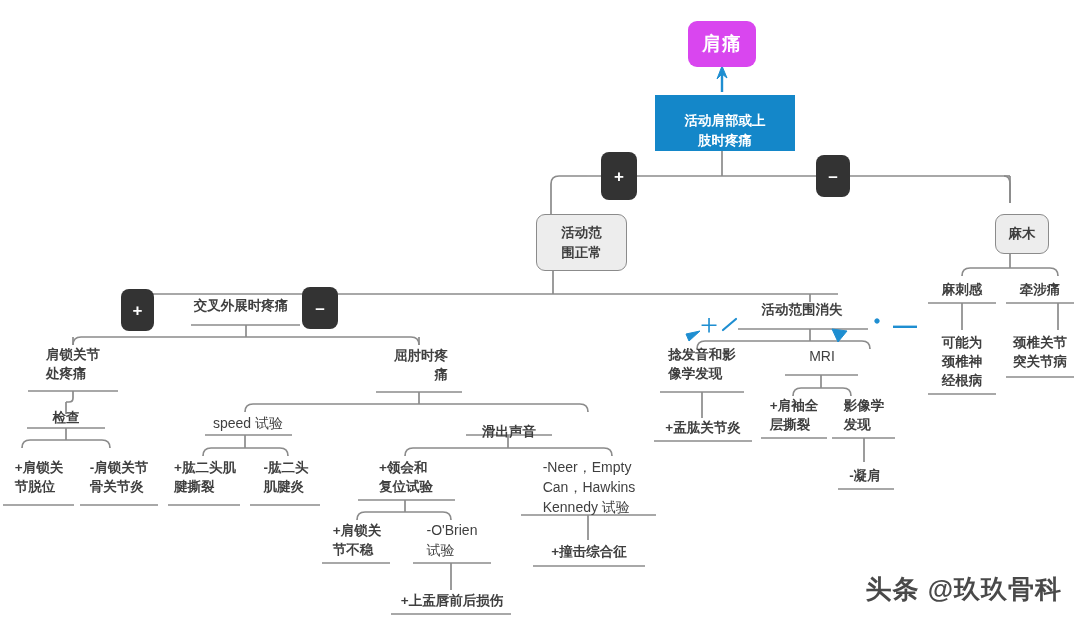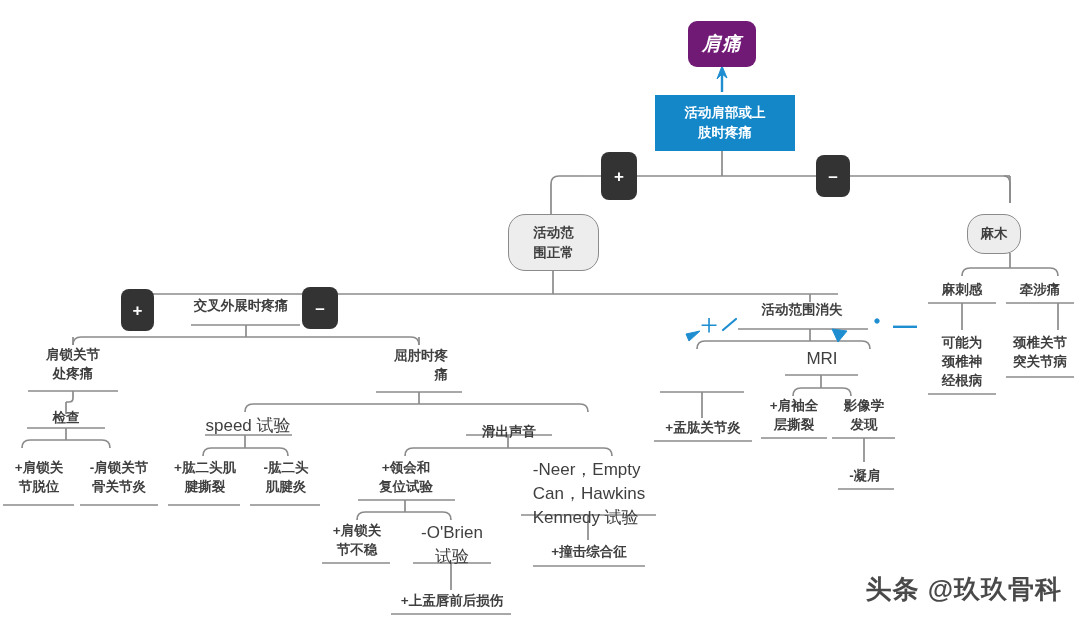--- a/index.html
+++ b/index.html
@@ -11,45 +11,45 @@
     overflow:hidden;
     position:relative;
   }
   #canvas{position:absolute;left:0;top:0;width:1080px;height:629px;}
   svg.lines{position:absolute;left:0;top:0;width:1080px;height:629px;pointer-events:none;}
 
   
   .node{position:absolute;box-sizing:border-box;}
 
   .dark-box{
-    background:#701a75;border-radius:9px;
+    background:#d946ef;border-radius:9px;
     color:#ffffff;display:flex;align-items:center;justify-content:center;
-    font-size:19px;font-weight:bold;letter-spacing:1px;font-style:italic;
+    font-size:19px;font-weight:bold;letter-spacing:1px;
   }
   .blue-box{
     background:#1487c9;color:#ffffff;
-    display:flex;align-items:center;justify-content:center;text-align:center;
+    display:flex;align-items:flex-end;justify-content:center;text-align:center;
     font-size:13.5px;font-weight:bold;line-height:1.5;
   }
   .gray-box{
-    background:#ededed;border:1.6px solid #8b8b8b;border-radius:17px;
+    background:#ededed;border:1.6px solid #8b8b8b;border-radius:9px;
     color:#3f3f3f;display:flex;align-items:center;justify-content:center;text-align:center;
-    font-size:13.5px;font-weight:bold;line-height:1.45;
+    font-size:13.5px;font-weight:bold;line-height:1.45;margin-left:28px;
   }
   .badge{
     background:#333333;border-radius:8px;color:#ffffff;
     display:flex;align-items:center;justify-content:center;
     font-size:17px;font-weight:bold;line-height:1;
   }
   .text-node{
-    display:flex;align-items:flex-start;justify-content:center;text-align:center;
+    display:flex;align-items:flex-start;justify-content:center;text-align:left;
     font-size:13.5px;font-weight:bold;line-height:1.42;color:#3f3f3f;
     white-space:pre-line;
   }
-  .text-node.latin{font-weight:normal;font-size:17px;}
+  .text-node.latin{font-weight:normal;font-size:14px;}
 
   .wm{
     position:absolute;right:18px;bottom:22px;
     font-size:26px;font-weight:bold;color:#3a3a3a;
     letter-spacing:1px;opacity:.92;
   }
 </style>
 </head>
 <body>
 
@@ -290,20 +290,24 @@
   <div class="node" style="left:692px;top:305px;width:34px;height:40px;color:#1e8ed1;
        font-size:32px;font-weight:normal;line-height:40px;text-align:center;
        font-family:'Liberation Serif',serif;">
     <span>+</span>
   </div>
   <div class="node" style="left:888px;top:310px;width:34px;height:30px;color:#1e8ed1;
        font-size:24px;font-weight:bold;line-height:30px;text-align:center;">
     <span>—</span>
   </div>
 
+  <div class="node text-node" style="left:655px;top:345px;width:94px;">
+    <span>捻发音和影
+像学发现</span>
+  </div>
 
   <div class="node text-node latin" style="left:791px;top:347px;width:62px;">
     <span>MRI</span>
   </div>
 
   <div class="node text-node" style="left:652px;top:418px;width:102px;">
     <span>+盂肱关节炎</span>
   </div>
 
   <div class="node text-node" style="left:758px;top:396px;width:72px;">

